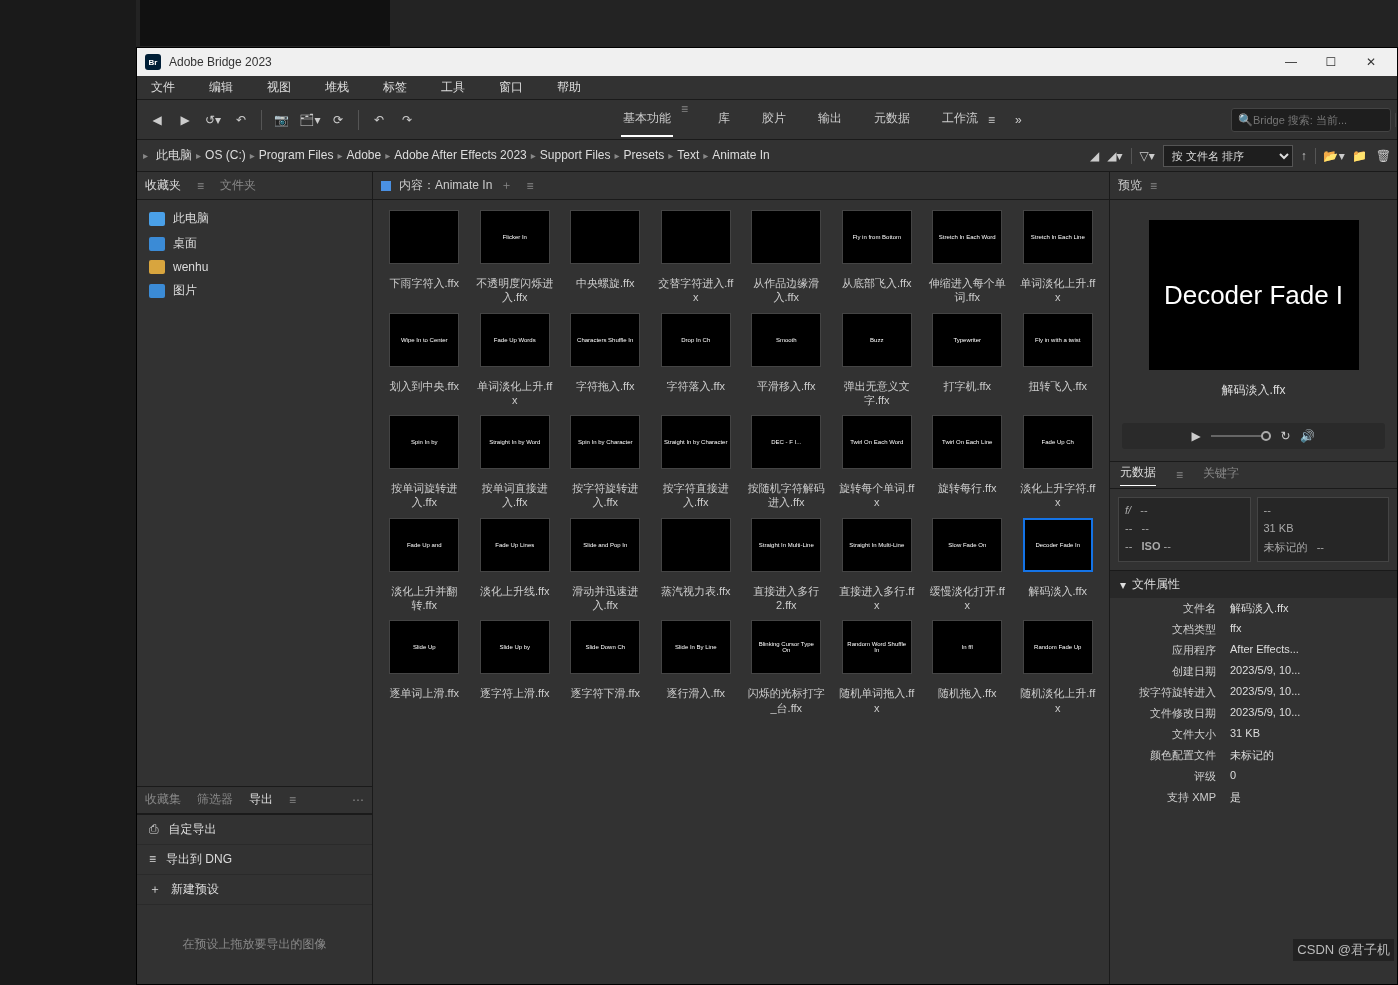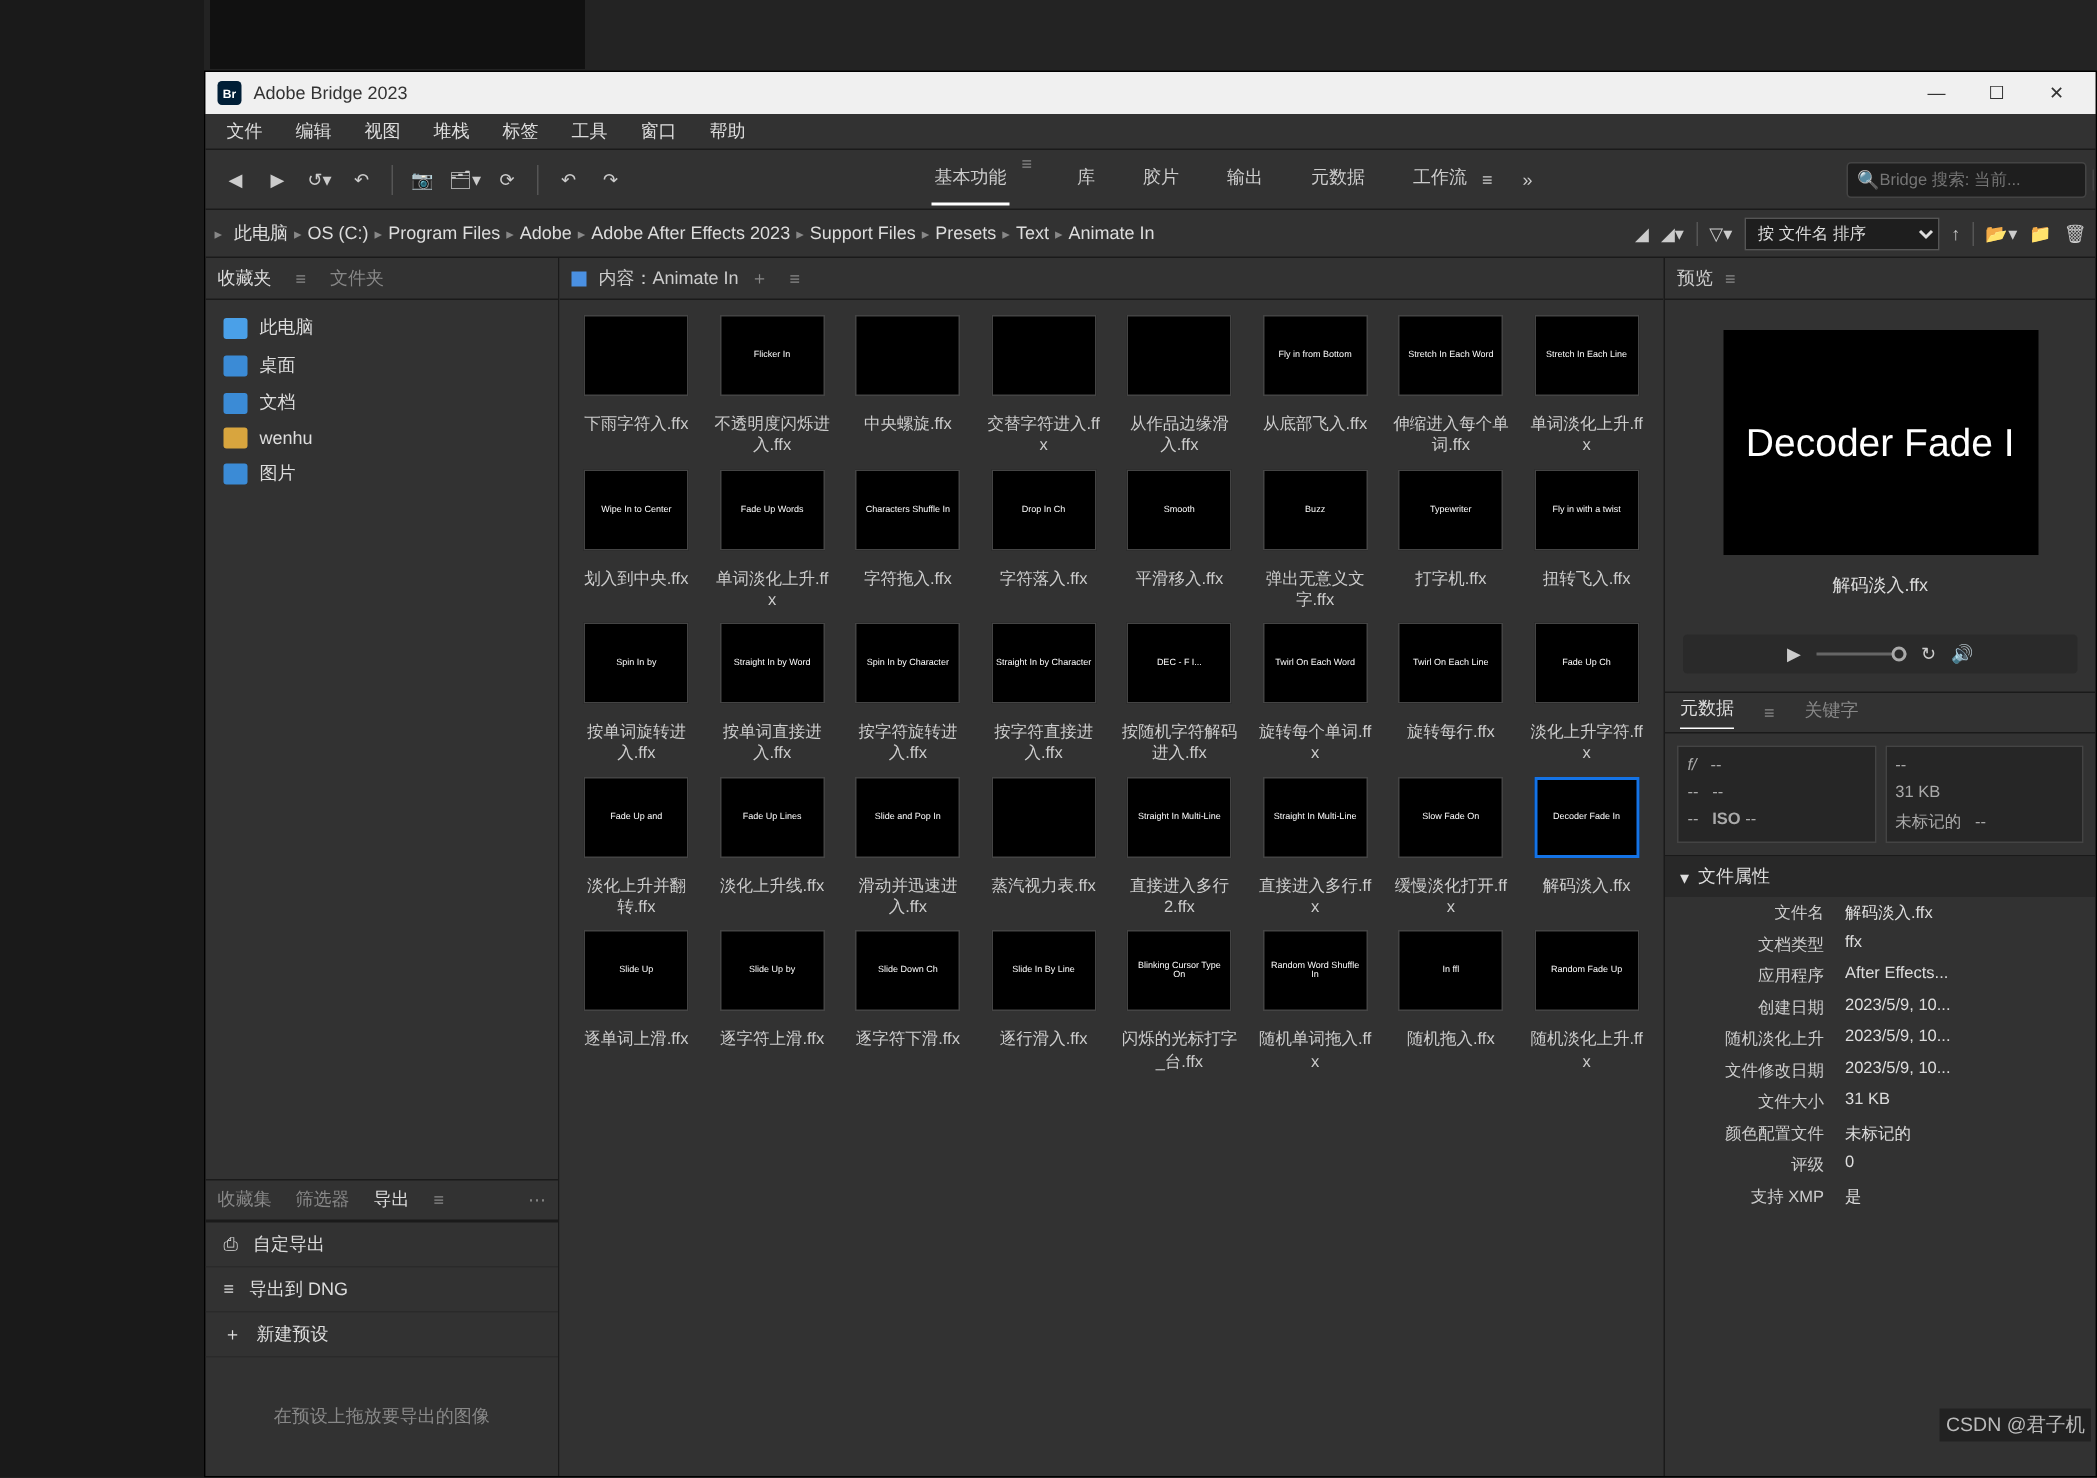--- a/index.html
+++ b/index.html
@@ -3,21 +3,21 @@
 <meta charset="utf-8">
 <style>
 * { margin:0; padding:0; box-sizing:border-box; font-family:"Microsoft YaHei",sans-serif; }
 body { background:#1e1e1e; color:#ccc; font-size:12px; overflow:hidden; width:1398px; height:985px; position:relative; }
 .bg-ae { position:absolute; inset:0; background:#232323; }
 .bridge-window { position:absolute; left:136px; top:47px; right:0; bottom:0; background:#323232; border:1px solid #000; display:flex; flex-direction:column; }
 .titlebar { background:#f0f0f0; color:#333; height:28px; display:flex; align-items:center; padding:0 8px; }
 .titlebar .logo { width:16px; height:16px; background:#001e36; color:#fff; font-size:8px; font-weight:bold; display:flex; align-items:center; justify-content:center; border-radius:3px; margin-right:8px; }
 .titlebar .winctl { margin-left:auto; display:flex; gap:4px; }
 .titlebar .winbtn { width:36px; height:24px; display:flex; align-items:center; justify-content:center; color:#333; }
-.menubar { background:#323232; height:24px; display:flex; align-items:center; padding:0 4px; gap:2px; border-bottom:1px solid #1a1a1a; }
+.menubar { background:#323232; height:24px; display:flex; align-items:center; padding:0 4px; gap:14px; border-bottom:1px solid #1a1a1a; }
 .menubar .mi { padding:3px 10px; color:#ddd; }
 .toolbar { background:#323232; height:40px; display:flex; align-items:center; padding:0 6px; border-bottom:1px solid #1a1a1a; }
 .toolbar .tbtn { width:28px; height:28px; display:flex; align-items:center; justify-content:center; color:#ccc; border-radius:3px; }
 .toolbar .sep { width:1px; height:20px; background:#555; margin:0 6px; }
 .toolbar .tabs { display:flex; gap:28px; margin-left:200px; }
 .toolbar .tab { color:#ccc; padding:8px 2px; border-bottom:2px solid transparent; }
 .toolbar .tab.active { border-bottom-color:#fff; }
 .toolbar .tab-menu { color:#ccc; margin-left:8px; }
 .toolbar .more { margin-left:20px; color:#ccc; }
 .toolbar .search { margin-left:auto; background:#1e1e1e; border:1px solid #444; border-radius:3px; height:24px; display:flex; align-items:center; padding:0 6px; width:160px; }
@@ -166,24 +166,20 @@
       <div class="fav-list" id="favlist">
           <div class="fav-item">
             <span class="ficon ic-pc"></span>
             <span>此电脑</span>
           </div>
           <div class="fav-item">
             <span class="ficon ic-desktop"></span>
             <span>桌面</span>
           </div>
           <div class="fav-item">
-            <span class="ficon ic-doc"></span>
-            <span>文档</span>
-          </div>
-          <div class="fav-item">
             <span class="ficon ic-folder"></span>
             <span>wenhu</span>
           </div>
           <div class="fav-item">
             <span class="ficon ic-pic"></span>
             <span>图片</span>
           </div>
         </div>
       <div style="flex:1"></div>
       <div class="collections panel-tabs">
@@ -431,21 +427,21 @@
             </div>
             <div class="meta-row">
               <span class="k">应用程序</span>
               <span class="v">After Effects...</span>
             </div>
             <div class="meta-row">
               <span class="k">创建日期</span>
               <span class="v">2023/5/9, 10...</span>
             </div>
             <div class="meta-row">
-              <span class="k">随机淡化上升</span>
+              <span class="k">按字符旋转进入</span>
               <span class="v">2023/5/9, 10...</span>
             </div>
             <div class="meta-row">
               <span class="k">文件修改日期</span>
               <span class="v">2023/5/9, 10...</span>
             </div>
             <div class="meta-row">
               <span class="k">文件大小</span>
               <span class="v">31 KB</span>
             </div>

